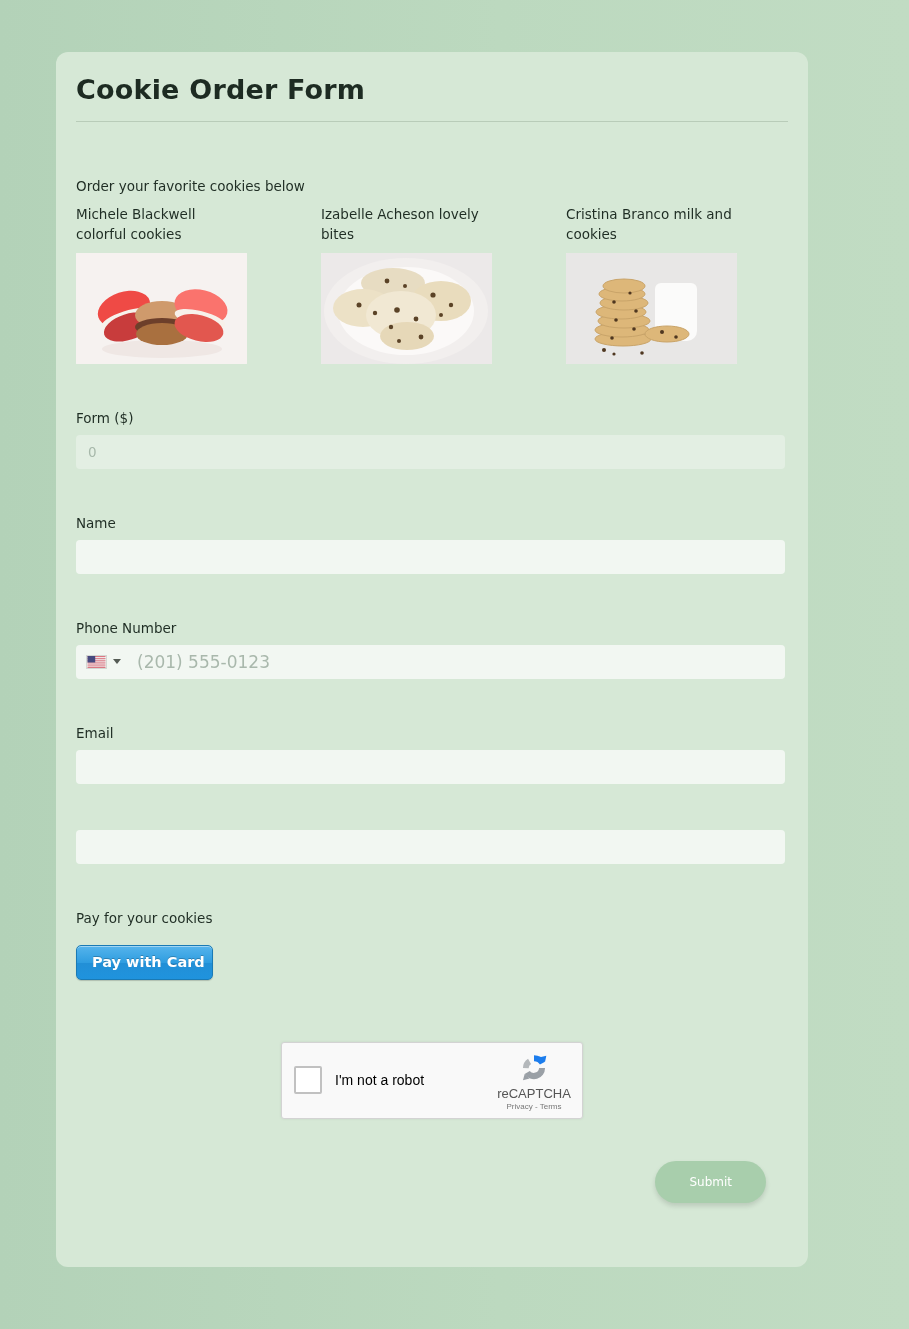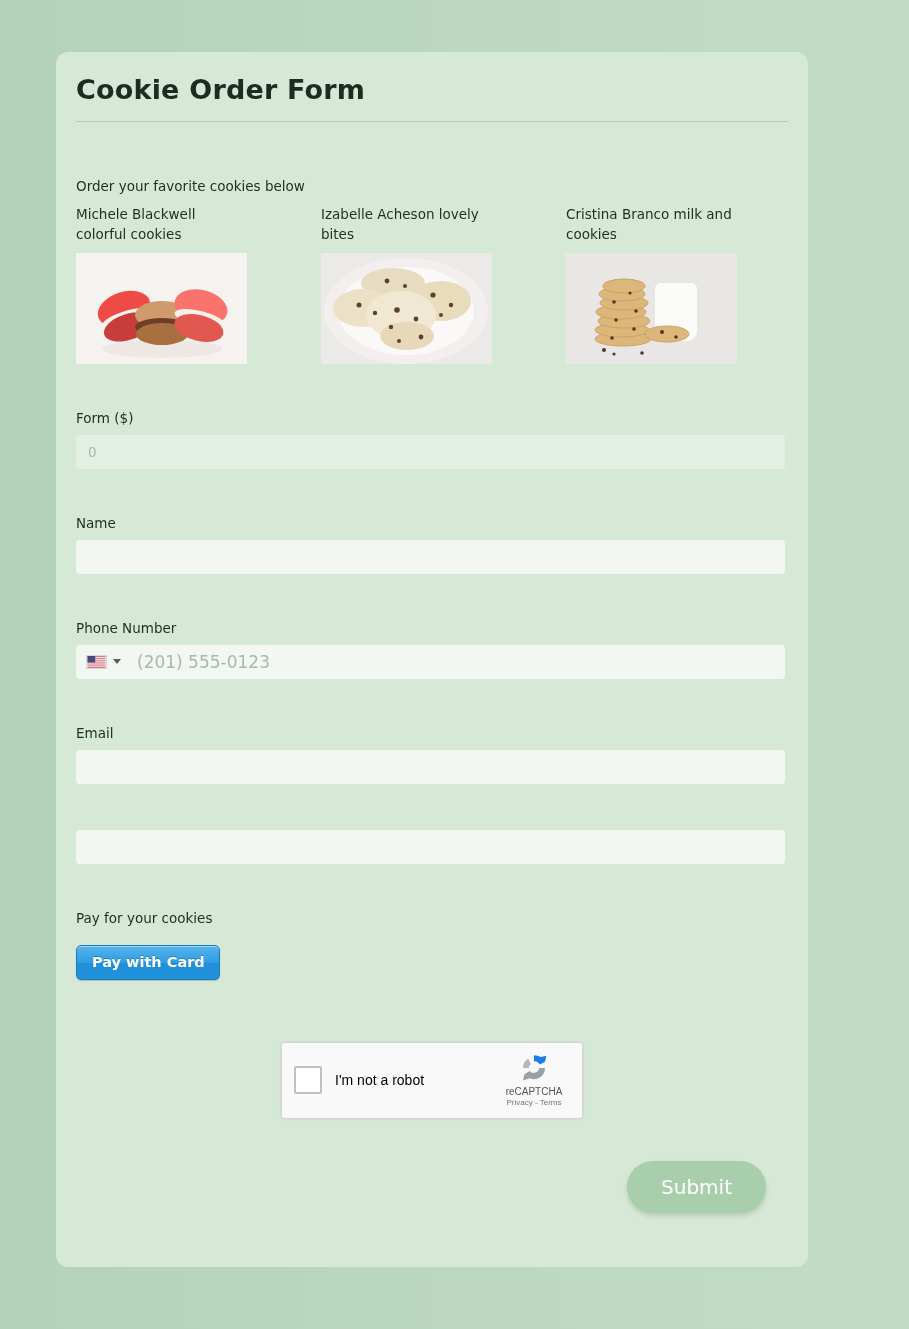--- a/index.html
+++ b/index.html
@@ -147,21 +147,21 @@
 
   .pay-button {
     margin-top: 10px;
     display: inline-block;
     background: linear-gradient(to bottom, #55b4ec 0%, #2f9de0 50%, #228fd6 51%, #1f93de 100%);
     border: 1px solid #1a7ab5;
     border-radius: 5px;
     color: #ffffff;
     font-size: 14.5px;
     font-weight: bold;
-    padding: 8px 14px 9px 15px;
+    padding: 8px 7px 9px 15px;
     cursor: pointer;
     box-shadow: inset 0 1px 0 rgba(255,255,255,.45), 0 1px 1px rgba(0,0,0,.18);
     text-shadow: 0 -1px 0 rgba(0,0,0,.22);
     font-family: "DejaVu Sans", "Liberation Sans", sans-serif;
   }
 
   .captcha-wrap {
     margin-top: 62px;
     display: flex;
     justify-content: center;
@@ -195,21 +195,21 @@
   }
   .recaptcha-brand {
     position: absolute;
     right: 10px;
     top: 8px;
     width: 76px;
     text-align: center;
   }
   .recaptcha-logo { width: 34px; height: 34px; margin: 0 auto; display: block; }
   .recaptcha-name {
-    font-size: 10px;
+    font-size: 13px;
     color: #555;
     margin-top: 1px;
     font-family: "Liberation Sans", "DejaVu Sans", sans-serif;
   }
   .recaptcha-links {
     font-size: 8px;
     color: #777;
     margin-top: 1px;
     font-family: "Liberation Sans", "DejaVu Sans", sans-serif;
   }
@@ -218,21 +218,21 @@
     display: flex;
     justify-content: flex-end;
     margin-top: 42px;
     padding-right: 22px;
   }
   .submit-button {
     background: #a8ceac;
     color: #ffffff;
     border: none;
     border-radius: 26px;
-    font-size: 20px;
+    font-size: 12px;
     padding: 14px 34px;
     cursor: pointer;
     box-shadow: 0 3px 5px rgba(0,0,0,.13);
     font-family: "DejaVu Sans", "Liberation Sans", sans-serif;
   }
 </style>
 </head>
 <body>
 
 <div class="form-card">

